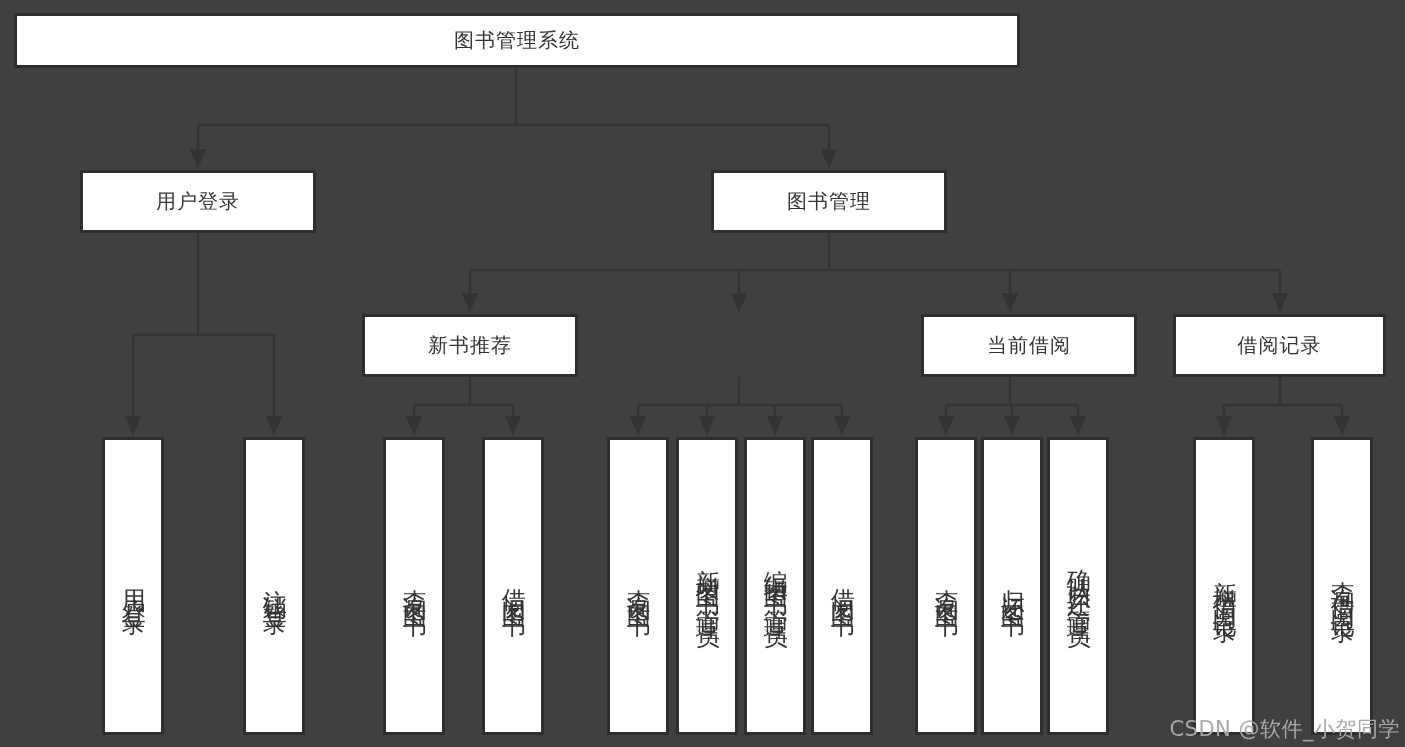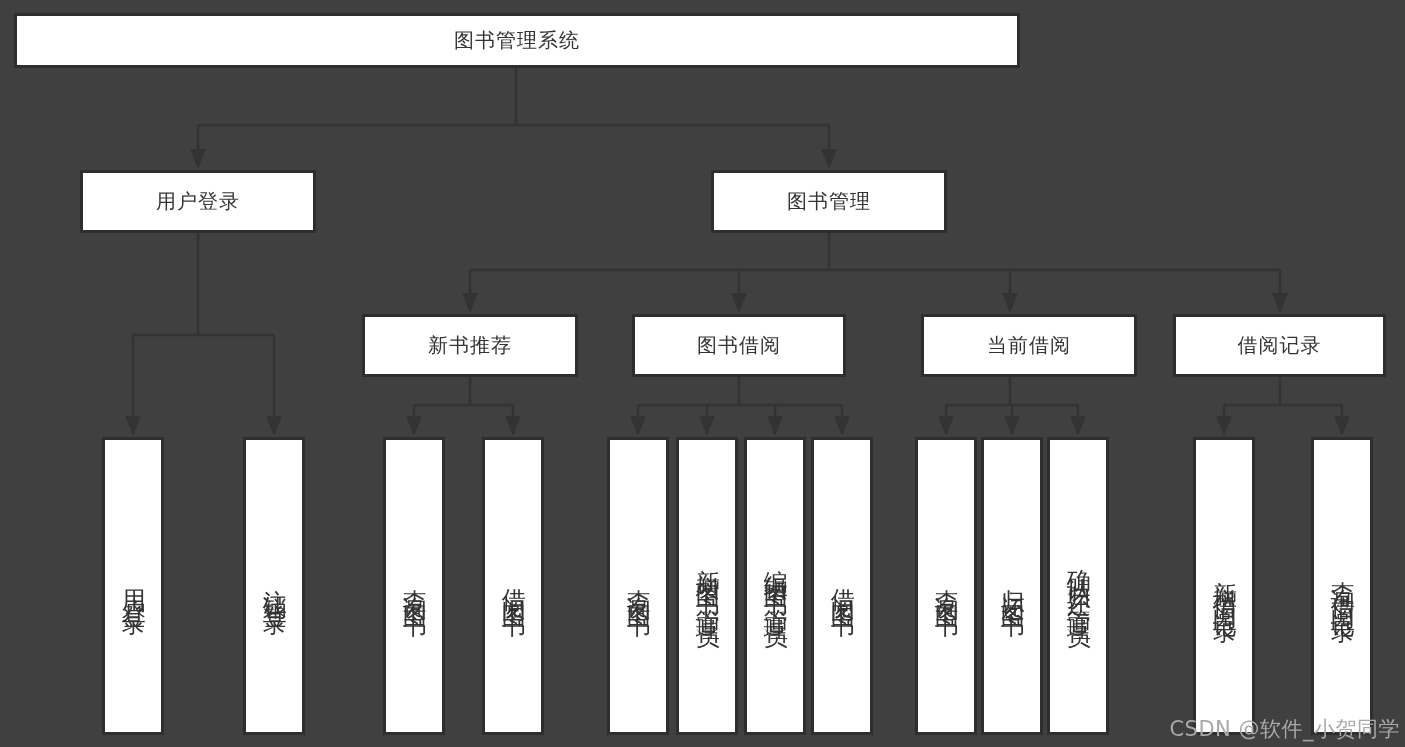--- a/index.html
+++ b/index.html
@@ -116,23 +116,20 @@
   <div class="node hnode" style="left:80px; top:170px; width:236px; height:63px;">
     <span>用户登录</span>
   </div>
   <div class="node hnode" style="left:711px; top:170px; width:236px; height:63px;">
     <span>图书管理</span>
   </div>
 
   <div class="node hnode" style="left:362px; top:314px; width:216px; height:63px;">
     <span>新书推荐</span>
   </div>
-  <div class="node hnode" style="left:632px; top:314px; width:214px; height:63px;">
-    <span>图书借阅</span>
-  </div>
   <div class="node hnode" style="left:921px; top:314px; width:216px; height:63px;">
     <span>当前借阅</span>
   </div>
   <div class="node hnode" style="left:1173px; top:314px; width:213px; height:63px;">
     <span>借阅记录</span>
   </div>
 
   <div class="node leaf" style="left:102px; top:437px; width:62px; height:298px;">
     <span class="vtext">用户登录</span>
   </div>

